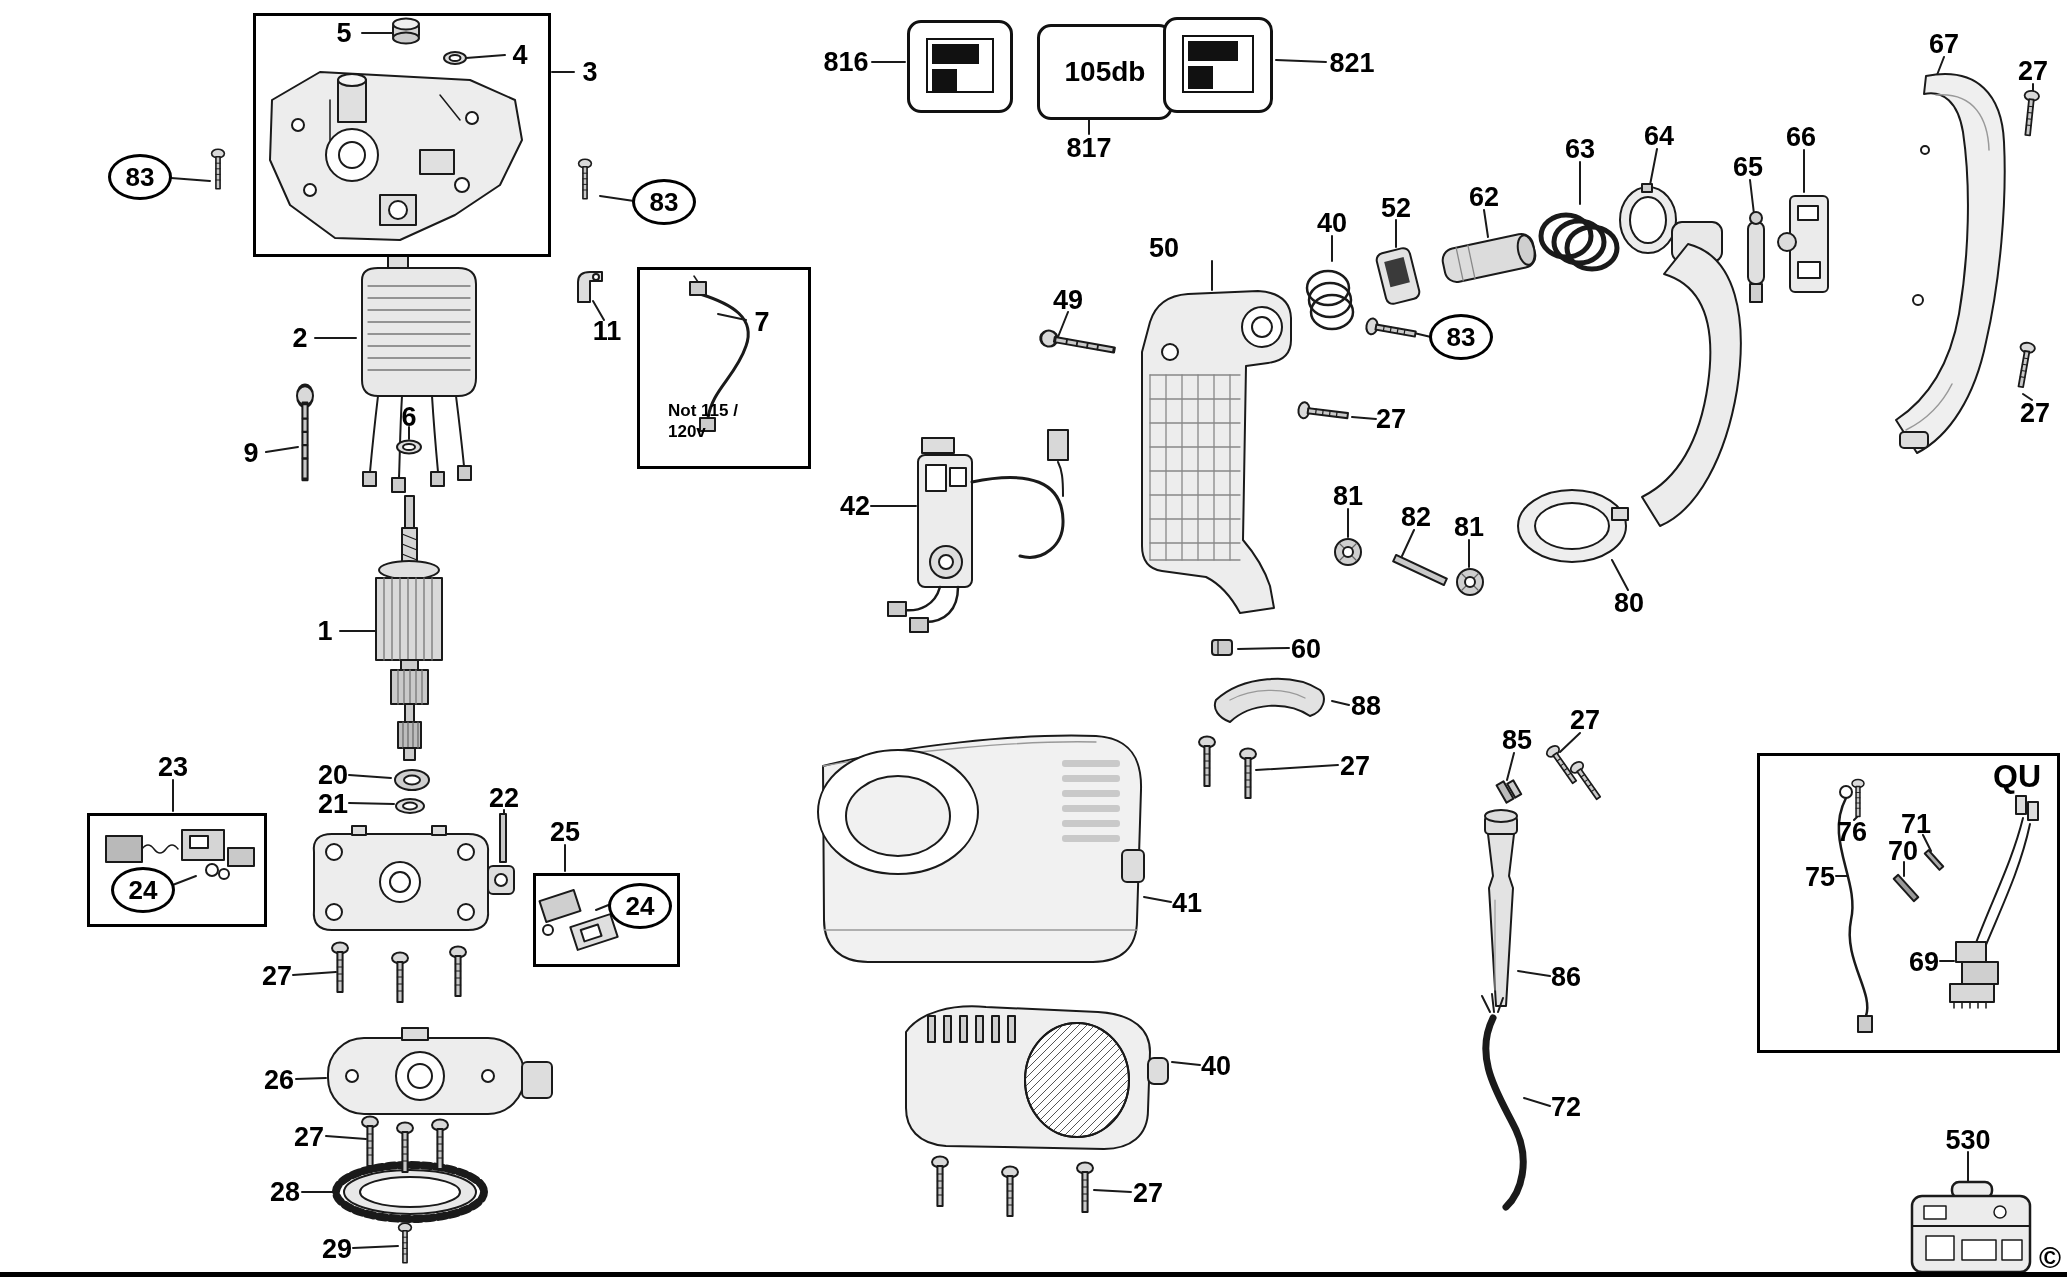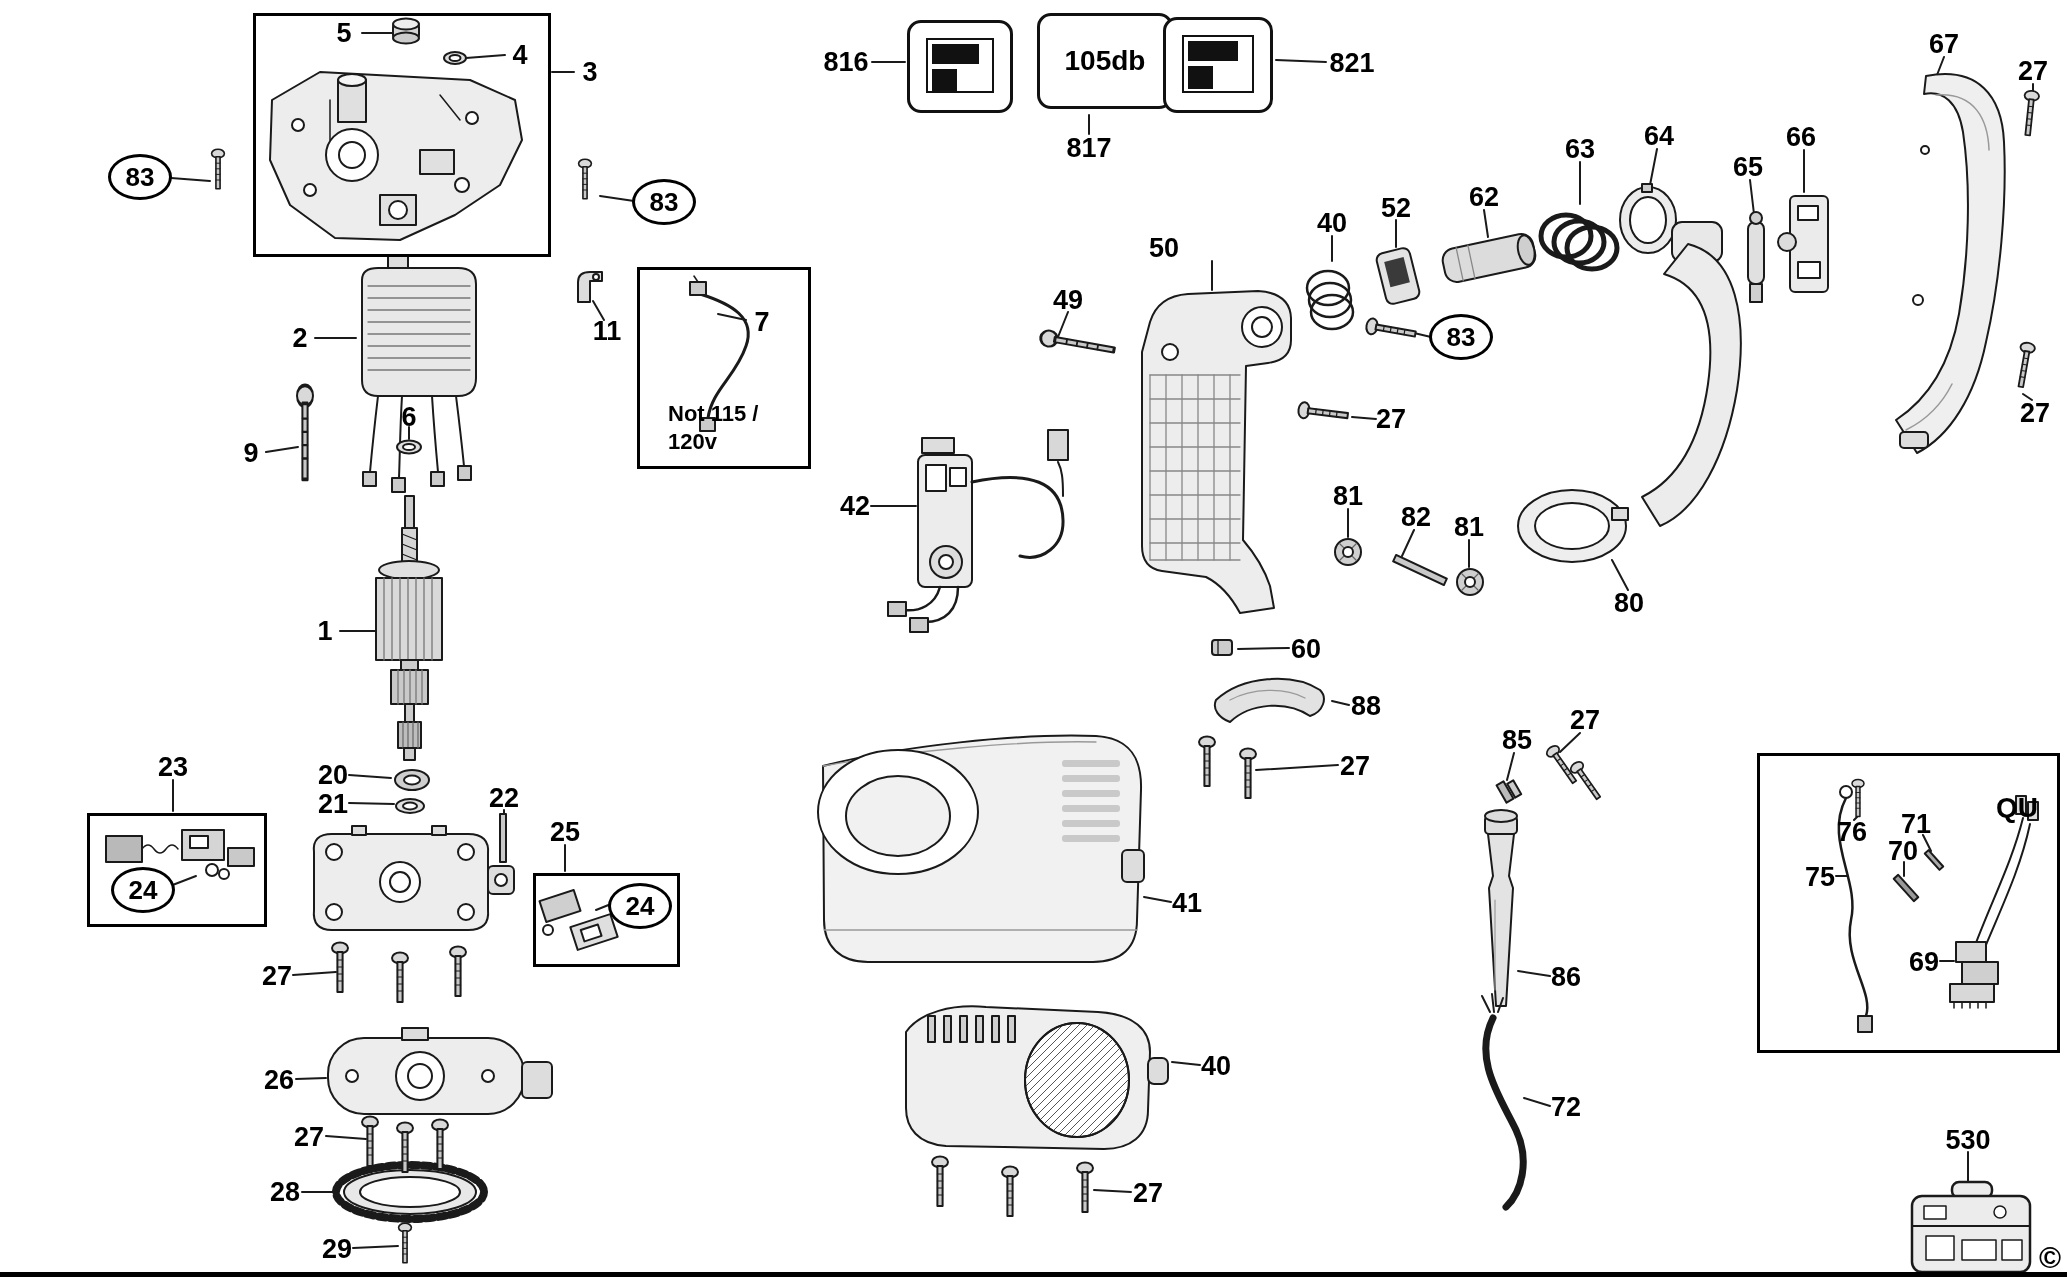--- a/index.html
+++ b/index.html
@@ -12,21 +12,21 @@
   .olbl { position:absolute; transform:translate(-50%,-50%); width:64px; height:46px;
           border:3px solid #000; border-radius:50%; background:#fff; display:flex;
           align-items:center; justify-content:center; font-weight:bold; font-size:26px; }
   .frame { position:absolute; border:3px solid #000; background:transparent; }
   .plate { position:absolute; border:3px solid #111; border-radius:14px; background:#fff; }
   .plate.db { display:flex; align-items:center; justify-content:center; font-weight:bold; font-size:28px; }
   .pp { position:absolute; left:16px; top:15px; right:16px; bottom:17px; border:2px solid #111; background:#fff; }
   .pp i { display:block; font-style:normal; position:absolute; }
   .pp .pp-bar { left:4px; top:4px; width:74%; height:20px; background:#111; }
   .pp .pp-sq  { left:4px; top:29px; width:25px; height:23px; background:#111; }
-  .vnote { position:absolute; font-weight:bold; font-size:22px; line-height:1.25; }
+  .vnote { position:absolute; font-weight:bold; font-size:17px; line-height:1.25; }
   .vnote span { display:block; }
   .copyright { font-size:30px; }
   .bottom-rule { position:absolute; background:#000; }
 </style>
 </head>
 <body>
 
 <div class="canvas">
 
   <svg class="art" width="2067" height="1277" viewBox="0 0 2067 1277">
@@ -391,21 +391,21 @@
   <div class="frame" style="left:87px;top:813px;width:180px;height:114px"></div>
   <div class="frame" style="left:533px;top:873px;width:147px;height:94px"></div>
   <div class="frame" style="left:1757px;top:753px;width:303px;height:300px"></div>
 
   <div class="plate" style="left:907px;top:20px;width:106px;height:93px">
     <div class="pp">
         <i class="pp-bar"></i>
         <i class="pp-sq"></i>
       </div>
   </div>
-  <div class="plate db" style="left:1037px;top:13px;width:136px;height:96px">
+  <div class="plate db" style="left:1037px;top:24px;width:136px;height:96px">
     <span>105db</span>
   </div>
   <div class="plate" style="left:1163px;top:17px;width:110px;height:96px">
     <div class="pp">
         <i class="pp-bar"></i>
         <i class="pp-sq"></i>
       </div>
   </div>
 
   <div class="lbl" style="left:344px;top:33px">5</div>
@@ -460,21 +460,21 @@
   <div class="lbl" style="left:333px;top:775px">20</div>
   <div class="lbl" style="left:333px;top:804px">21</div>
   <div class="lbl" style="left:504px;top:798px">22</div>
   <div class="lbl" style="left:565px;top:832px">25</div>
   <div class="olbl" style="left:640px;top:906px">24</div>
   <div class="lbl" style="left:277px;top:976px">27</div>
   <div class="lbl" style="left:279px;top:1080px">26</div>
   <div class="lbl" style="left:309px;top:1137px">27</div>
   <div class="lbl" style="left:285px;top:1192px">28</div>
   <div class="lbl" style="left:337px;top:1249px">29</div>
-  <div class="lbl" style="left:2017px;top:808px;font-size:28px">QU</div>
+  <div class="lbl" style="left:2017px;top:776px;font-size:32px">QU</div>
   <div class="lbl" style="left:1852px;top:832px">76</div>
   <div class="lbl" style="left:1820px;top:877px">75</div>
   <div class="lbl" style="left:1903px;top:851px">70</div>
   <div class="lbl" style="left:1916px;top:824px">71</div>
   <div class="lbl" style="left:1924px;top:962px">69</div>
   <div class="lbl" style="left:1968px;top:1140px">530</div>
   <div class="lbl copyright" style="left:2050px;top:1258px">©</div>
 
   <div class="bottom-rule" style="left:0;top:1272px;width:2067px;height:5px"></div>
 </div>

